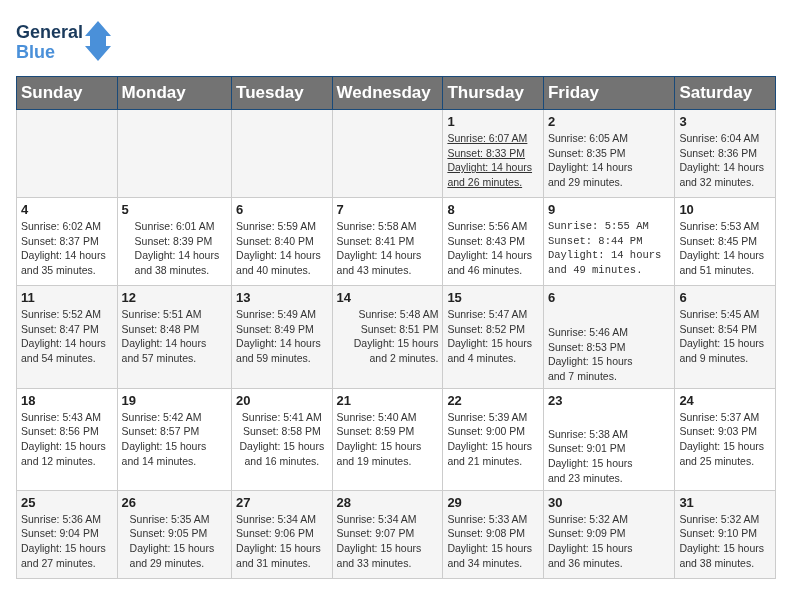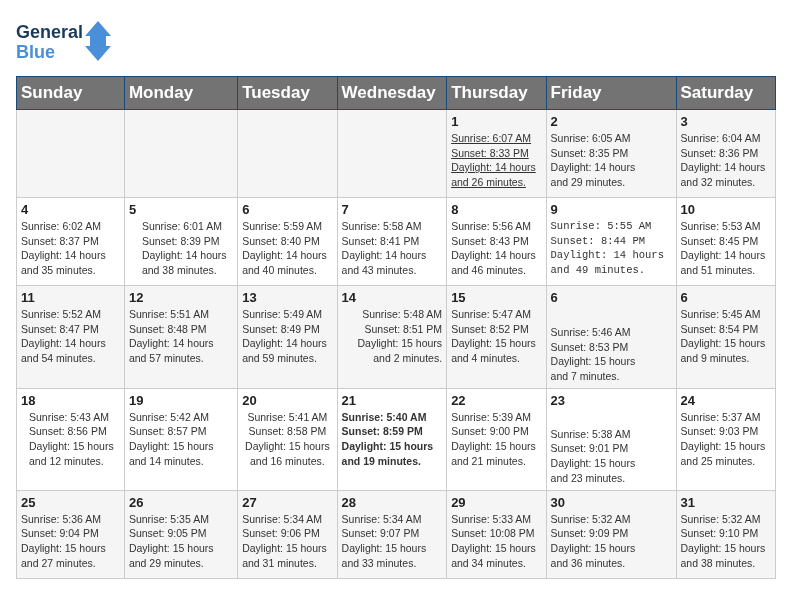--- a/index.html
+++ b/index.html
@@ -231,42 +231,42 @@
           <span class="day-num">6</span>
           <div class="day-info" style="white-space: pre-line;">Sunrise: 5:45 AM
 Sunset: 8:54 PM
 Daylight: 15 hours
 and 9 minutes.</div>
         </td>
       </tr>
       <tr>
         <td>
           <span class="day-num">18</span>
-          <div class="day-info" style="white-space: pre-line; margin-left: 8px;">Sunrise: 5:43 AM
+          <div class="day-info" style="white-space: pre-line;">Sunrise: 5:43 AM
 Sunset: 8:56 PM
 Daylight: 15 hours
 and 12 minutes.</div>
         </td>
         <td>
           <span class="day-num">19</span>
           <div class="day-info" style="white-space: pre-line;">Sunrise: 5:42 AM
 Sunset: 8:57 PM
 Daylight: 15 hours
 and 14 minutes.</div>
         </td>
         <td>
           <span class="day-num">20</span>
           <div class="day-info" style="white-space: pre-line; text-align: center;">Sunrise: 5:41 AM
 Sunset: 8:58 PM
 Daylight: 15 hours
 and 16 minutes.</div>
         </td>
         <td>
           <span class="day-num">21</span>
-          <div class="day-info" style="white-space: pre-line; font-weight: bold;">Sunrise: 5:40 AM
+          <div class="day-info" style="white-space: pre-line;">Sunrise: 5:40 AM
 Sunset: 8:59 PM
 Daylight: 15 hours
 and 19 minutes.</div>
         </td>
         <td>
           <span class="day-num">22</span>
           <div class="day-info" style="white-space: pre-line;">Sunrise: 5:39 AM
 Sunset: 9:00 PM
 Daylight: 15 hours
 and 21 minutes.</div>
@@ -289,21 +289,21 @@
       <tr>
         <td>
           <span class="day-num">25</span>
           <div class="day-info" style="white-space: pre-line;">Sunrise: 5:36 AM
 Sunset: 9:04 PM
 Daylight: 15 hours
 and 27 minutes.</div>
         </td>
         <td>
           <span class="day-num">26</span>
-          <div class="day-info" style="white-space: pre-line;">Sunrise: 5:35 AM
+          <div class="day-info" style="white-space: pre-line; margin-left: 8px;">Sunrise: 5:35 AM
 Sunset: 9:05 PM
 Daylight: 15 hours
 and 29 minutes.</div>
         </td>
         <td>
           <span class="day-num">27</span>
           <div class="day-info" style="white-space: pre-line;">Sunrise: 5:34 AM
 Sunset: 9:06 PM
 Daylight: 15 hours
 and 31 minutes.</div>
@@ -311,21 +311,21 @@
         <td>
           <span class="day-num">28</span>
           <div class="day-info" style="white-space: pre-line;">Sunrise: 5:34 AM
 Sunset: 9:07 PM
 Daylight: 15 hours
 and 33 minutes.</div>
         </td>
         <td>
           <span class="day-num">29</span>
           <div class="day-info" style="white-space: pre-line;">Sunrise: 5:33 AM
-Sunset: 10:08 PM
+Sunset: 9:08 PM
 Daylight: 15 hours
 and 34 minutes.</div>
         </td>
         <td>
           <span class="day-num">30</span>
           <div class="day-info" style="white-space: pre-line;">Sunrise: 5:32 AM
 Sunset: 9:09 PM
 Daylight: 15 hours
 and 36 minutes.</div>
         </td>

